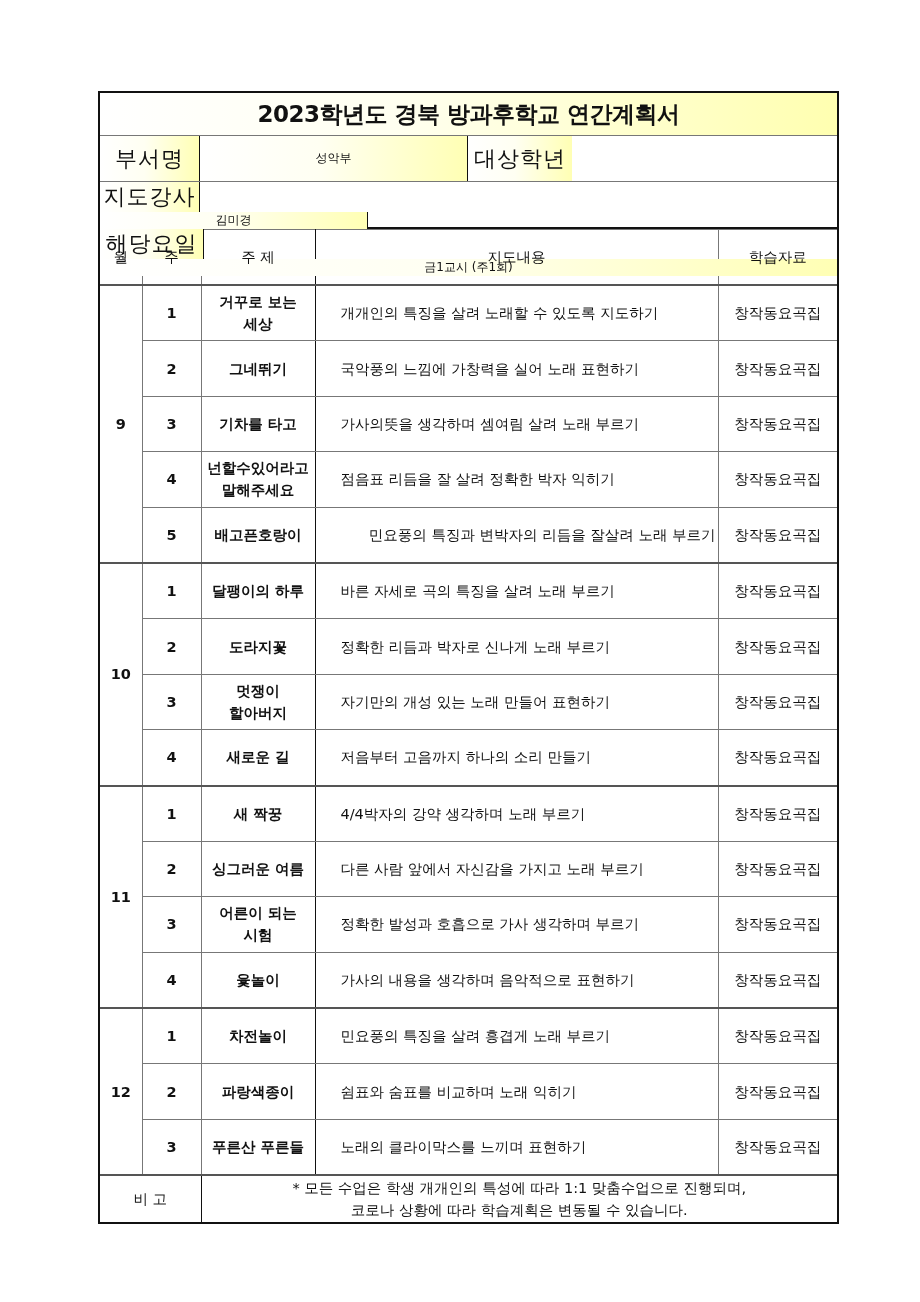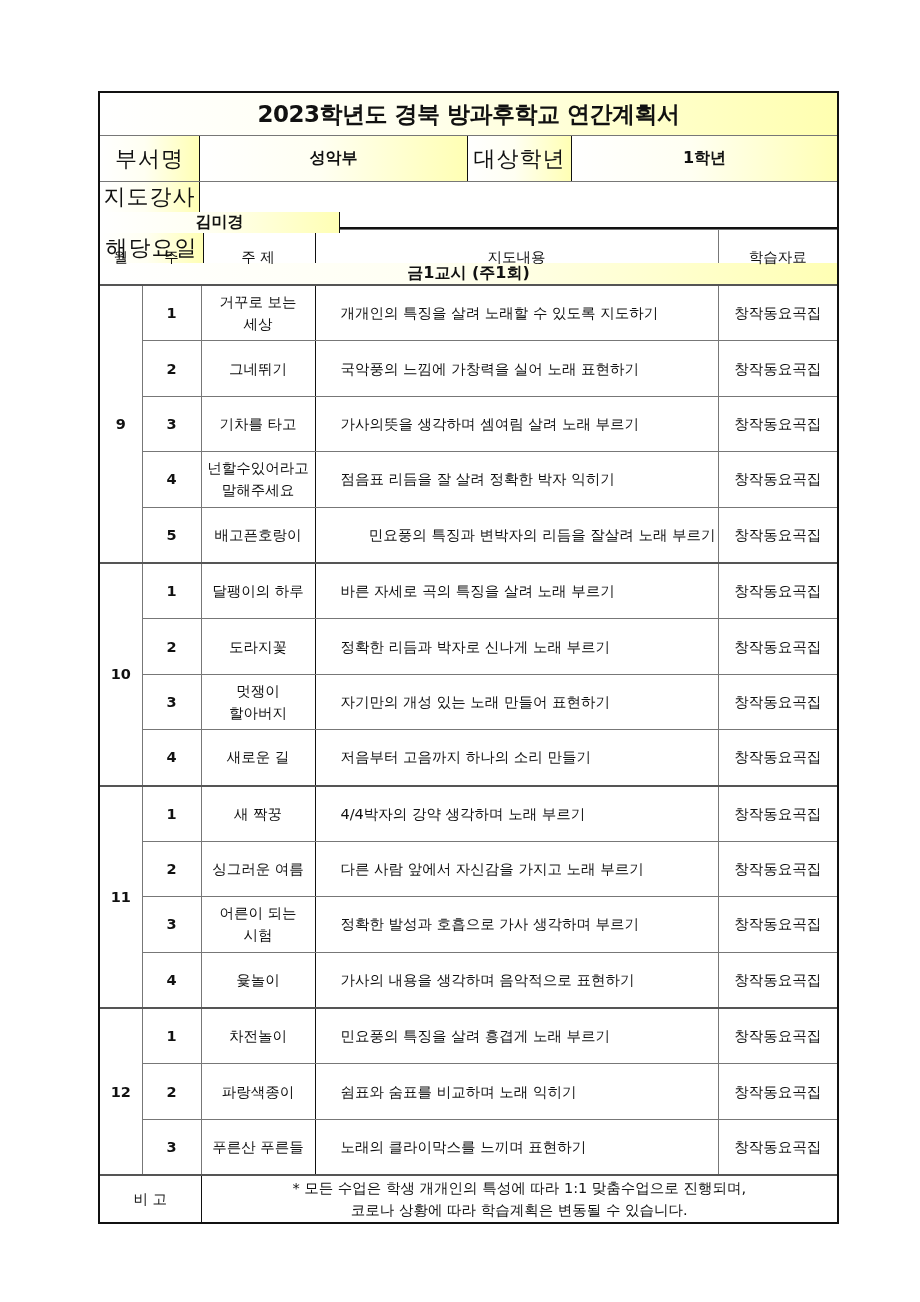--- a/index.html
+++ b/index.html
@@ -6,53 +6,52 @@
   body { width: 920px; height: 1302px; position: relative; font-family: "DejaVu Sans", "Liberation Sans", sans-serif; color: #111; }
   .sheet { position: absolute; left: 98px; top: 91px; width: 741px; border: 2px solid #111; box-sizing: border-box; }
   .title-row { height: 42px; display: flex; align-items: center; justify-content: center; border-bottom: 1.5px solid #777;
     background: linear-gradient(90deg, #ffffff 0%, #fffff0 40%, #ffffb0 100%); font-weight: bold; font-size: 23px; letter-spacing: -0.5px; }
   .info-row { display: flex; height: 45px; border-bottom: 1px solid #777; }
   .info-row.last { border-bottom: 2px solid #111; flex-direction: column; }
   .info-cell { display: flex; align-items: center; justify-content: center; box-sizing: border-box;
     background: linear-gradient(90deg, #ffffff 0%, #fffff2 45%, #ffffb4 100%); border-right: 1px solid #111; }
   .info-cell:last-child { border-right: none; }
   .info-label { font-size: 22px; font-weight: normal; letter-spacing: 1px; }
-  .info-value { font-size: 16px; font-weight: bold; }
+  .info-value { font-size: 12px; font-weight: normal; }
   table.plan { width: 100%; border-collapse: collapse; table-layout: fixed; }
   table.plan td, table.plan th { border: 1px solid #777; text-align: center; vertical-align: middle; font-size: 14.5px; padding: 0 2px; line-height: 22px; }
   table.plan th { font-weight: normal; height: 54px; }
   table.plan td { height: 54.4px; }
   table.plan tr > *:first-child { border-left: none; }
   table.plan tr > *:last-child { border-right: none; }
   table.plan td.month, table.plan td.week { font-weight: bold; }
   table.plan td.content { text-align: left; padding-left: 25px; }
   table.plan td.content.wide { padding-left: 8px; text-align: right; }
   table.plan tr.month-start td { border-top: 2px solid #555; }
   table.plan td.month { border-right: 1.5px solid #777; }
-  table.plan td.subject { border-right: 1.5px solid #111; }
+  table.plan td.subject { border-right: 1.5px solid #111; font-weight: bold; }
   table.plan th.subject-h { border-right: 1.5px solid #111; }
   table.plan tr.note td { height: 46px; border-top: 2px solid #555; border-bottom: none; }
   table.plan tr.note td.note-label { border-right: 1.5px solid #111; }
   .note-text { line-height: 22px; font-size: 14.5px; }
 </style>
 </head>
 <body>
 
 <div class="sheet">
   <div class="title-row">2023학년도 경북 방과후학교 연간계획서</div>
 
   <div class="info-row">
     <div class="info-cell info-label" style="width:100px">부서명</div>
     <div class="info-cell info-value" style="width:268px">성악부</div>
     <div class="info-cell info-label" style="width:104px">대상학년</div>
-    <div class="info-cell info-value" style="flex:1">1학년</div>
   </div>
   <div class="info-row last">
     <div class="info-cell info-label" style="width:100px">지도강사</div>
-    <div class="info-cell info-value" style="width:240px">김미경</div>
+    <div class="info-cell info-value" style="width:268px">김미경</div>
     <div class="info-cell info-label" style="width:104px">해당요일</div>
     <div class="info-cell info-value" style="flex:1">금1교시 (주1회)</div>
   </div>
 
   <table class="plan">
     <colgroup>
       <col style="width:42px">
         <col style="width:59px">
         <col style="width:114px">
         <col style="width:403px">

